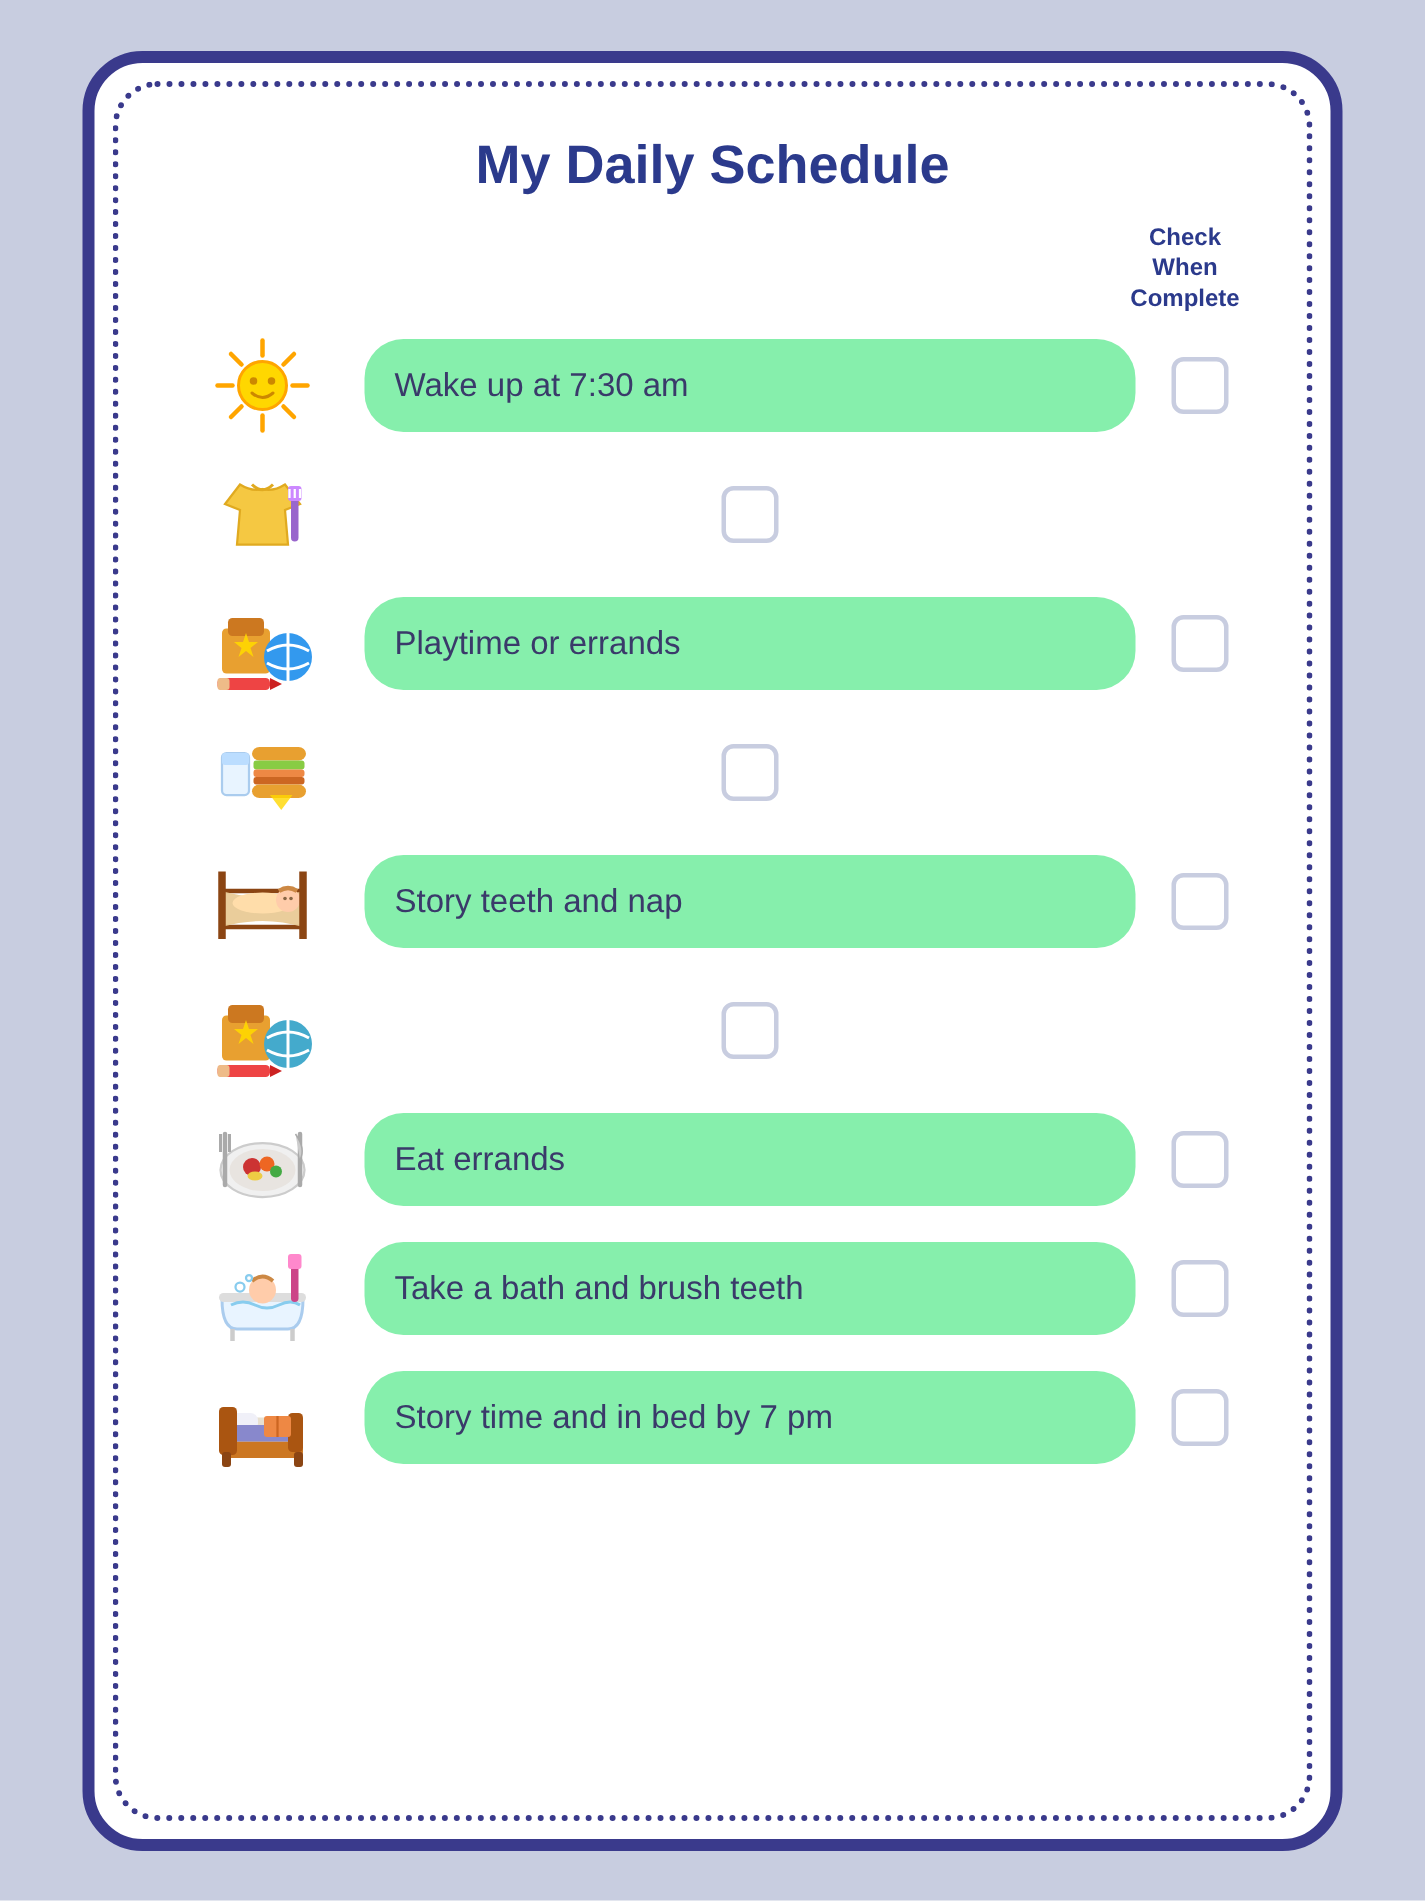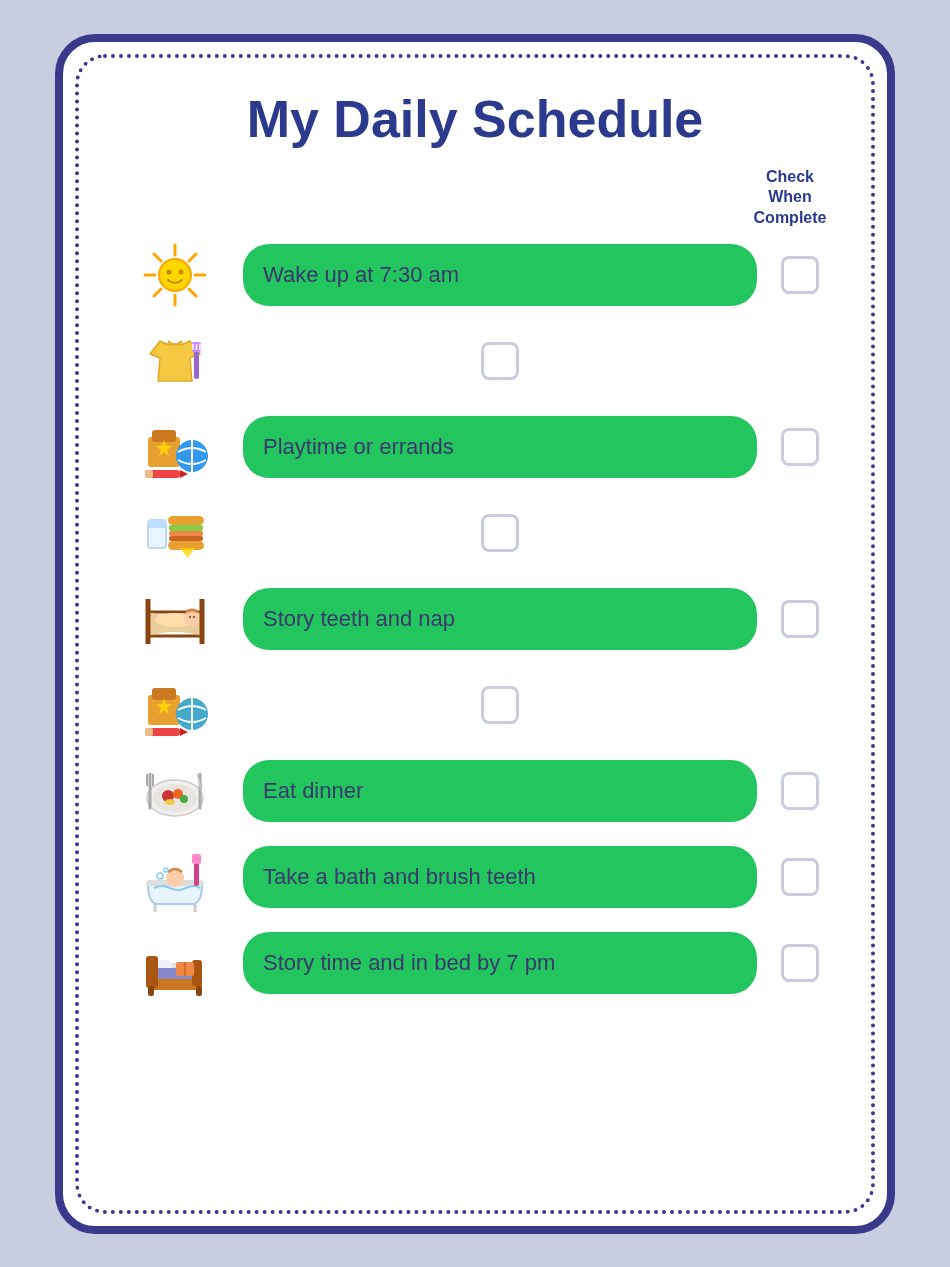--- a/index.html
+++ b/index.html
@@ -43,21 +43,21 @@
     .inner-content {
       width: 760px;
       height: 1130px;
       display: flex;
       flex-direction: column;
       align-items: center;
       padding: 20px 20px 10px 20px;
     }
 
     .title {
-      font-size: 52px;
+      font-size: 36px;
       font-weight: 900;
       color: #2b3a8c;
       margin-bottom: 18px;
       text-align: center;
       font-family: Arial Black, Arial, sans-serif;
     }
 
     .table-header {
       display: grid;
       grid-template-columns: 120px 1fr 90px;
@@ -97,21 +97,21 @@
     }
 
     .icon-cell {
       display: flex;
       align-items: center;
       justify-content: center;
       height: 80px;
     }
 
     .activity-cell {
-      background-color: #22c55e;
+      background-color: #86efac;
       border-radius: 26px;
       padding: 16px 20px;
       font-size: 22px;
       color: #3a3a6a;
       min-height: 62px;
       display: flex;
       align-items: center;
     }
 
     .checkbox-cell {
@@ -319,21 +319,21 @@
     <line x1="10" y1="18" x2="10" y2="52" stroke="#aaaaaa" stroke-width="3" stroke-linecap="round"></line>
     <line x1="7" y1="18" x2="7" y2="30" stroke="#aaaaaa" stroke-width="2"></line>
     <line x1="13" y1="18" x2="13" y2="30" stroke="#aaaaaa" stroke-width="2"></line>
 
     <line x1="60" y1="18" x2="60" y2="52" stroke="#aaaaaa" stroke-width="3" stroke-linecap="round"></line>
     <path d="M57 18 Q64 28 60 35" fill="#cccccc" stroke="#aaaaaa" stroke-width="1"></path>
   </svg>
       </div>
     </div>
     <div class="activity-cell">
-      Eat dinner
+      Eat errands
     </div>
     <div class="checkbox-cell">
       <div class="checkbox"></div>
     </div>
   </div>
         <div class="schedule-row">
     <div class="icon-cell">
       <div class="icon-svg">
         <svg width="70" height="70" viewBox="0 0 70 70" xmlns="http://www.w3.org/2000/svg">
 

